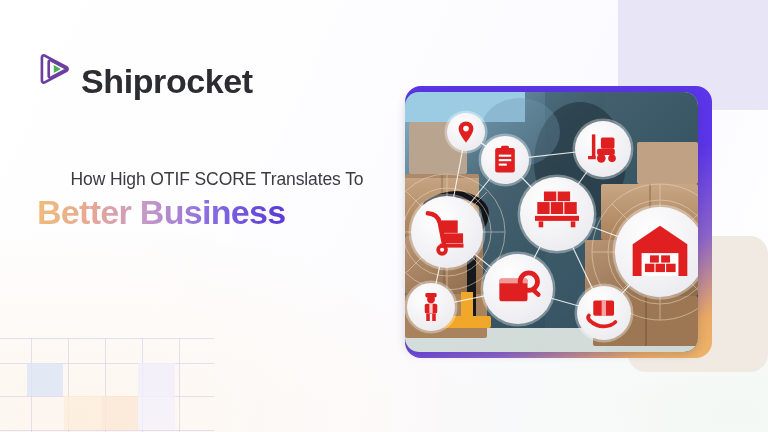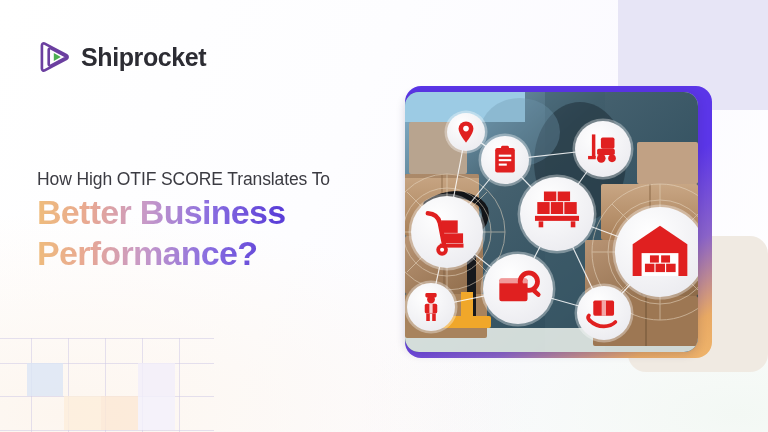--- a/index.html
+++ b/index.html
@@ -40,29 +40,29 @@
   .grid-deco .gl.h{ height:1px; left:0; right:0; }
   .grid-deco .cell{ position:absolute; }
 
   
   .logo{
     position:absolute; left:38px; top:40px;
     display:flex; align-items:center; gap:9px;
   }
   .logo-mark{ width:34px; height:34px; display:block; }
   .logo-word{
-    font-size:25px; font-weight:700; letter-spacing:-.4px;
-    color:#2c2c33; line-height:1;
+    font-size:34px; font-weight:700; letter-spacing:-.4px;
+    color:#2c2c33; line-height:1;margin-top:24px;
   }
 
   
   .headline{ position:absolute; left:37px; top:168px; width:360px; }
   .kicker{
     font-size:17.5px; font-weight:400; color:#3b3b42;
-    letter-spacing:-.1px; line-height:1.35; white-space:nowrap;
+    letter-spacing:-.1px; line-height:1.35; white-space:nowrap;text-align:center;
   }
   .big{
     font-size:34px; font-weight:800; line-height:1.23;
     letter-spacing:-.7px;
     background:linear-gradient(94deg,
        #efbd7b 0%, #e8a893 16%, #c799c8 33%,
        #8a6ee0 52%, #5b3fd8 72%, #5636d6 100%);
     -webkit-background-clip:text; background-clip:text;
     -webkit-text-fill-color:transparent; color:transparent;
     width:330px;
@@ -119,21 +119,20 @@
       <path d="M12.6 11.5 C12.6 10.2 13.9 9.3 15.1 9.9 L32.2 18.8 C33.4 19.5 33.4 20.5 32.2 21.2 L15.1 30.1 C13.9 30.7 12.6 29.8 12.6 28.5 Z" fill="none" stroke="#6b3fa0" stroke-width="3.1"></path>
       <path d="M18.6 15.4 L26.8 20 L18.6 24.6 Z" fill="#4caf50"></path>
     </svg>
     <div class="logo-word" data-interactable="false">Shiprocket</div>
   </div>
 
   <div class="headline" data-interactable="false">
     <div class="kicker" data-interactable="false">How High OTIF SCORE Translates To</div>
     <div class="big" data-interactable="false">
       <span data-interactable="false">Better Business</span>
-      <span class="l2" data-interactable="false">Performance?</span>
     </div>
   </div>
 
   <div class="hero-wrap" data-interactable="false">
     <div class="hero-frame" data-interactable="false"></div>
     <div class="hero-inner" data-interactable="false">
       <svg class="hero-svg" viewBox="0 0 293 260" data-interactable="false">
         <defs>
           <linearGradient id="wallG" x1="0" y1="0" x2="0" y2="1">
             <stop offset="0" stop-color="#8fb6ce"></stop>

